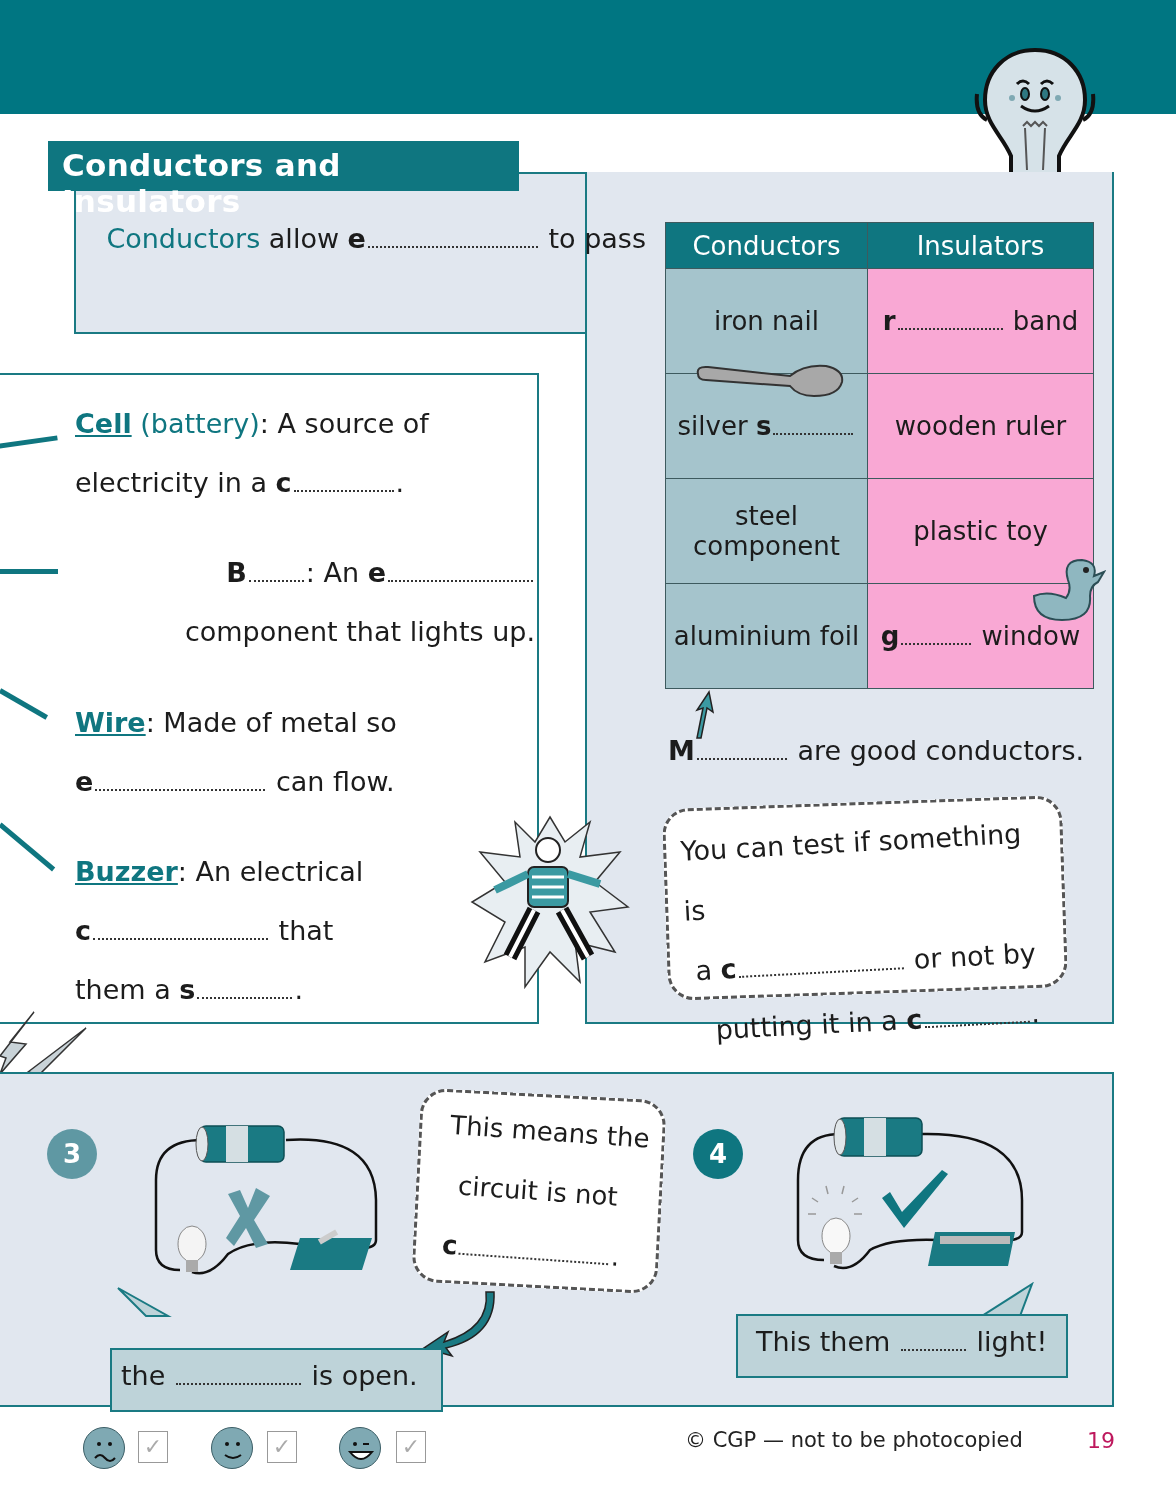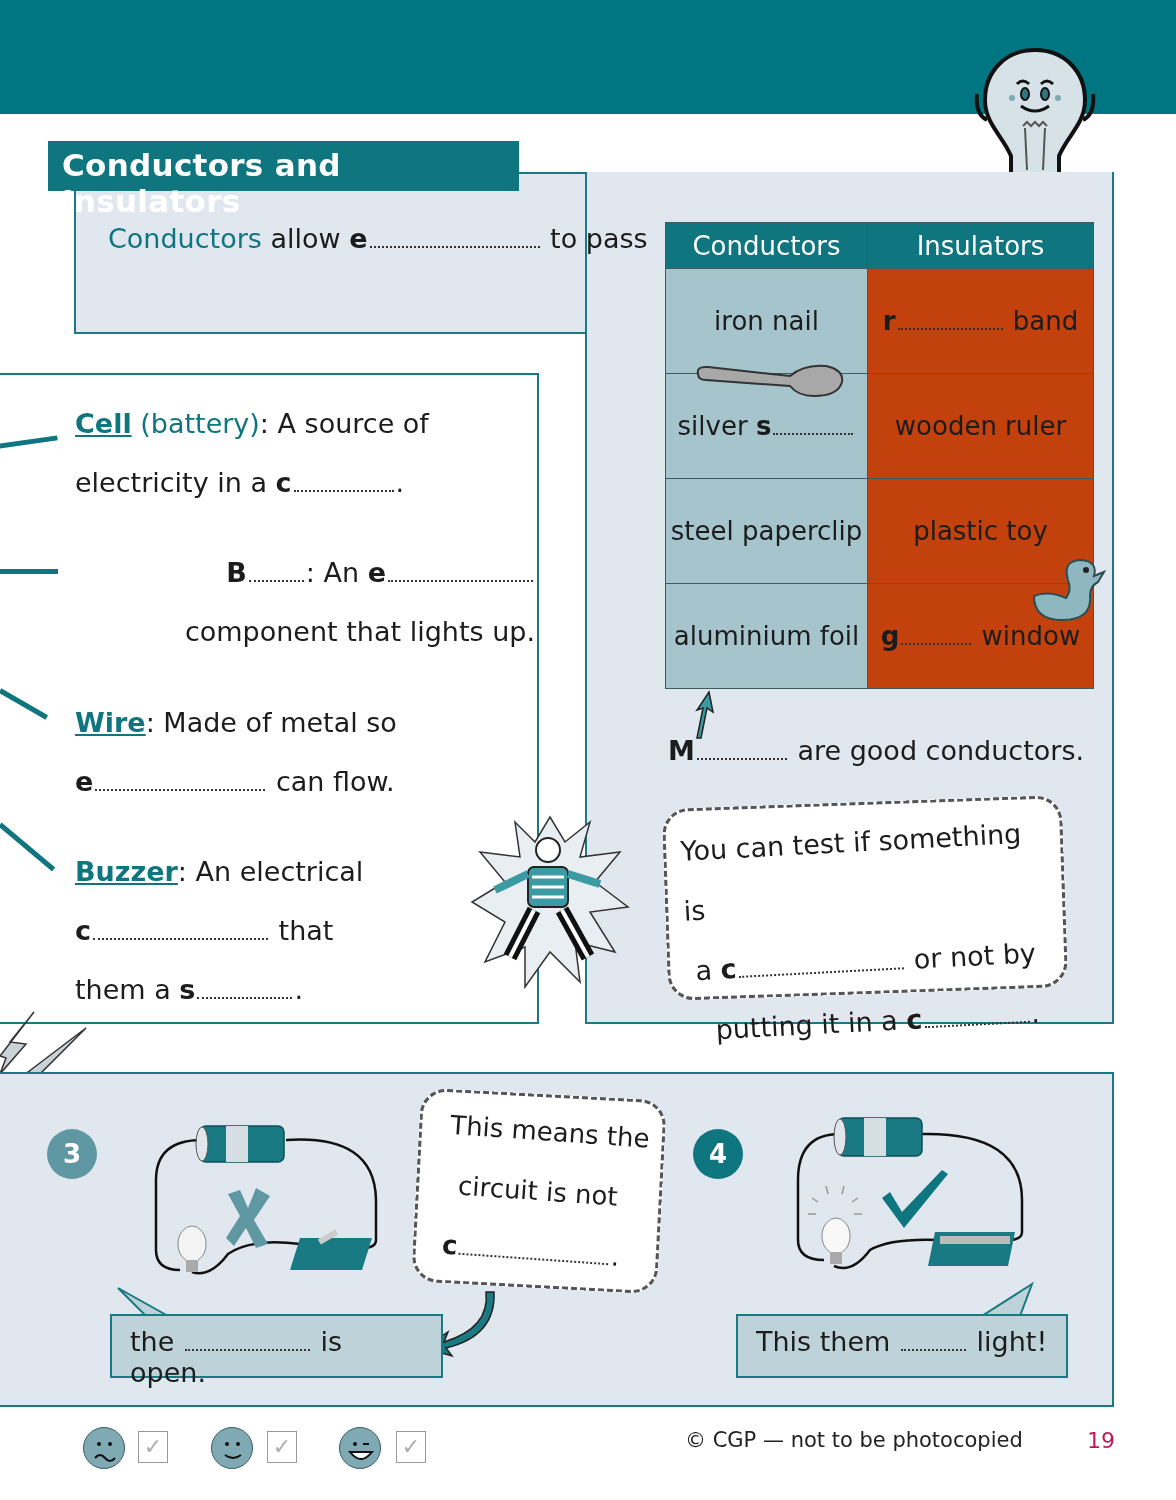--- a/index.html
+++ b/index.html
@@ -10,32 +10,32 @@
   .teal { color: #0f7680; }
   .b { font-weight: bold; }
   .dots { display: inline-block; border-bottom: 2px dotted #333; height: 1px; vertical-align: baseline; margin: 0 2px; }
 
   
   #header-band { left: 0; top: 0; width: 1176px; height: 114px; background: #007682; }
 
   
   #intro-box { left: 74px; top: 172px; width: 1040px; height: 162px; background: #e1e7ef; border: 2px solid #1a7a83; border-bottom: none; }
   #title-tab { left: 48px; top: 141px; width: 471px; height: 50px; background: #0f7680; color: #fff; font-weight: bold; font-size: 31px; padding: 6px 14px; letter-spacing: 0.3px; }
-  #intro-text { left: 108px; top: 210px; width: 560px; font-size: 27px; line-height: 58px; }
+  #intro-text { left: 86px; top: 210px; width: 560px; font-size: 27px; line-height: 58px; text-align: right; }
 
   
   #right-panel { left: 585px; top: 172px; width: 529px; height: 852px; background: #e1e7ef; border: 2px solid #1a7a83; border-top: none; }
   #left-bottom-edge { left: 74px; top: 332px; width: 513px; height: 2px; background: #1a7a83; }
 
   
   #ci-table { left: 665px; top: 222px; width: 429px; border-collapse: collapse; font-size: 26px; }
   #ci-table th { background: #0f7680; color: #fff; font-weight: normal; height: 46px; border: 1.5px solid #3d5a5e; }
   #ci-table td { height: 105px; border: 1.5px solid #3d5a5e; text-align: center; margin-top: 35px; }
   #ci-table td.c1 { background: #a5c4cc; width: 202px; }
-  #ci-table td.c2 { background: #c2410c; text-align: center; }
+  #ci-table td.c2 { background: #f9a8d4; text-align: center; }
 
   
   #def-box { left: 0; top: 373px; width: 539px; height: 651px; background: #ffffff; border: 2px solid #1a7a83; border-left: none; }
   .def { position: absolute; left: 75px; font-size: 27px; line-height: 59px; width: 460px; }
   .def .term { color: #0f7680; font-weight: bold; text-decoration: underline; }
   .pointer-line { position: absolute; height: 5px; background: #0f7680; transform-origin: left center; }
 
   
   #metals-line { left: 668px; top: 735px; font-size: 27px; }
 
@@ -102,21 +102,21 @@
   </tr>
   <tr>
     <td class="c1">iron nail</td>
     <td class="c2"><span class="b">r</span><span class="dots" style="width:105px"></span> <span>band</span></td>
   </tr>
   <tr>
     <td class="c1"><span>silver</span> <span class="b">s</span><span class="dots" style="width:80px"></span></td>
     <td class="c2">wooden ruler</td>
   </tr>
   <tr>
-    <td class="c1">steel paperclip</td>
+    <td class="c1">steel component</td>
     <td class="c2">plastic toy</td>
   </tr>
   <tr>
     <td class="c1">aluminium foil</td>
     <td class="c2"><span class="b">g</span><span class="dots" style="width:70px"></span> <span>window</span></td>
   </tr>
 </tbody>
   </table>
 
 <svg class="abs" style="left:694px;top:362px;" width="152" height="38">
@@ -209,21 +209,21 @@
   <div><span class="b">c</span><span class="dots" style="width:150px"></span><span>.</span></div>
 </div>
 
 <svg class="abs" style="left:420px;top:1288px;" width="80" height="70">
   <path d="M66 4 Q70 40 24 54 L28 44 L4 60 L32 68 L26 60 Q76 48 74 4 Z" fill="#1a7a83" stroke="#222" stroke-width="1.5"></path>
 </svg>
 
 <svg class="abs" style="left:116px;top:1286px;" width="80" height="32">
   <polygon points="2,2 52,30 30,30" fill="#bed3d9" stroke="#1a7a83" stroke-width="2"></polygon>
 </svg>
-<div class="speech" style="left:110px;top:1314px;width:333px;height:64px;">
+<div class="speech" style="left:110px;top:1348px;width:333px;height:64px;padding-left:9px;">
   <span>the</span> <span class="dots" style="width:125px"></span> <span>is open.</span>
 </div>
 
 <div class="num-badge" style="left:693px;top:1129px;background:#0f7680;">4</div>
 <svg class="abs" style="left:790px;top:1110px;" width="245" height="165">
   <path d="M50 24 Q8 24 8 70 L8 130 Q8 150 34 150 M132 24 Q232 22 232 90 L232 122 Q232 130 218 130 M44 156 Q62 164 80 140 Q100 128 150 130" stroke="#111" stroke-width="2.5" fill="none"></path>
   <rect x="48" y="8" width="84" height="38" rx="6" fill="#1a7a83" stroke="#0d4f55" stroke-width="1.5"></rect>
   <rect x="74" y="8" width="22" height="38" fill="#d5dfe3"></rect>
   <ellipse cx="50" cy="27" rx="6" ry="18" fill="#e0e6e9" stroke="#555"></ellipse>
   <path d="M92 88 L100 82 L112 102 L152 60 L158 64 L114 118 Z" fill="#0f7680"></path>

